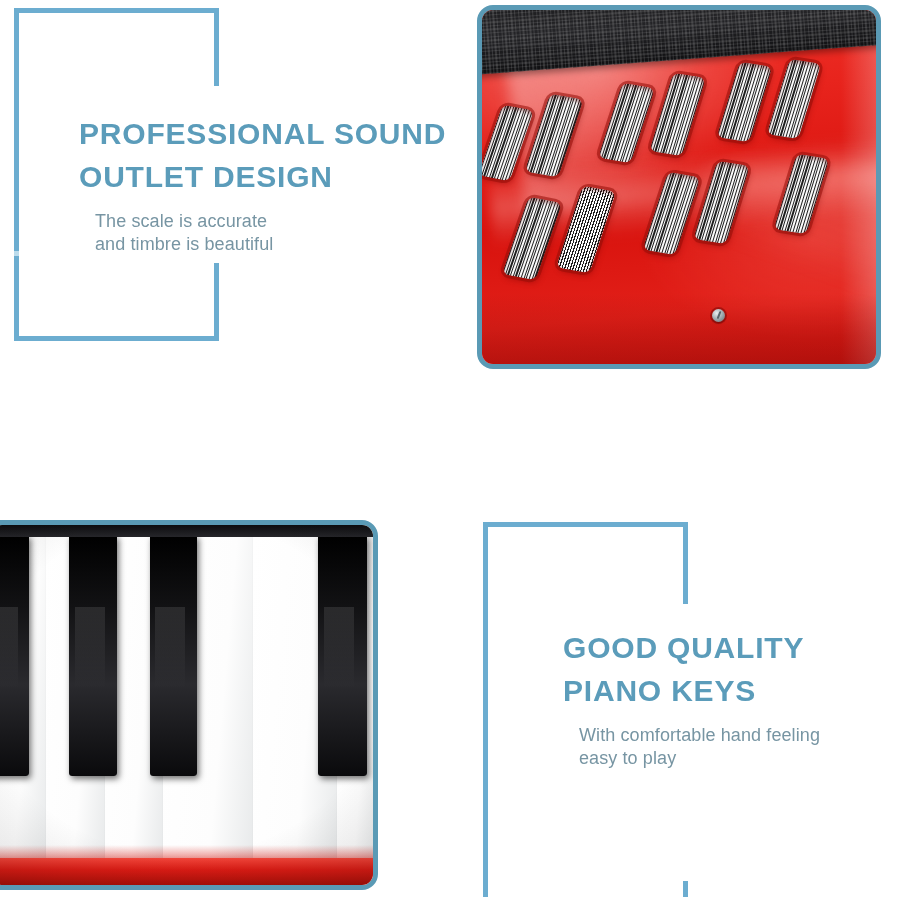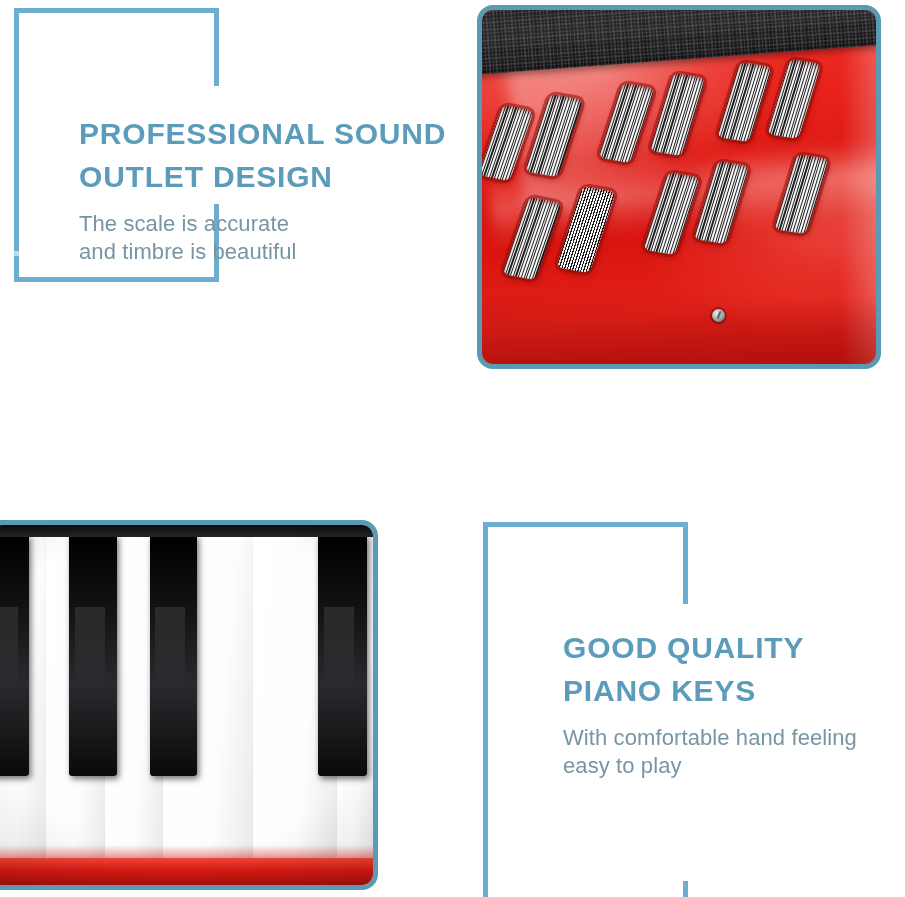--- a/index.html
+++ b/index.html
@@ -34,25 +34,25 @@
     font-weight:bold;
     font-size:30px;
     line-height:1.42;
     letter-spacing:0.8px;
     white-space:pre-line;
     margin:0;
   }
   .subtitle{
     color:#7795a3;
     font-weight:normal;
-    font-size:22px;
+    font-size:18px;
     line-height:1.28;
     letter-spacing:0.1px;
     white-space:pre-line;
-    margin:0;
+    margin:16px;
   }
 
   
   .photo{
     position:absolute;
     border:5px solid #5a9ab5;
     border-radius:16px;
     overflow:hidden;
     background:#ffffff;
     box-sizing:border-box;
@@ -160,21 +160,21 @@
   .kb-vig{
     position:absolute;inset:0;
     background:radial-gradient(ellipse 88% 80% at 50% 45%, rgba(0,0,0,0) 58%, rgba(0,0,0,.16) 100%);
   }
 </style>
 </head>
 <body>
 
 <div class="stage">
 
-  <div class="panel" style="left:14px;top:8px;width:205px;height:274px;">
+  <div class="panel" style="left:14px;top:8px;width:205px;height:333px;">
     <div class="bracket">
       <span class="br-left"></span>
       <span class="br-left-nick" style="top:243px;"></span>
       <span class="br-top" style="width:205px;"></span>
       <span class="br-bot" style="width:205px;"></span>
       <span class="br-rt" style="right:0;height:78px;"></span>
       <span class="br-rb" style="right:0;height:78px;"></span>
     </div>
     <div class="panel-text" style="left:65px;top:105px;width:400px;">
       <p class="heading">PROFESSIONAL SOUND

